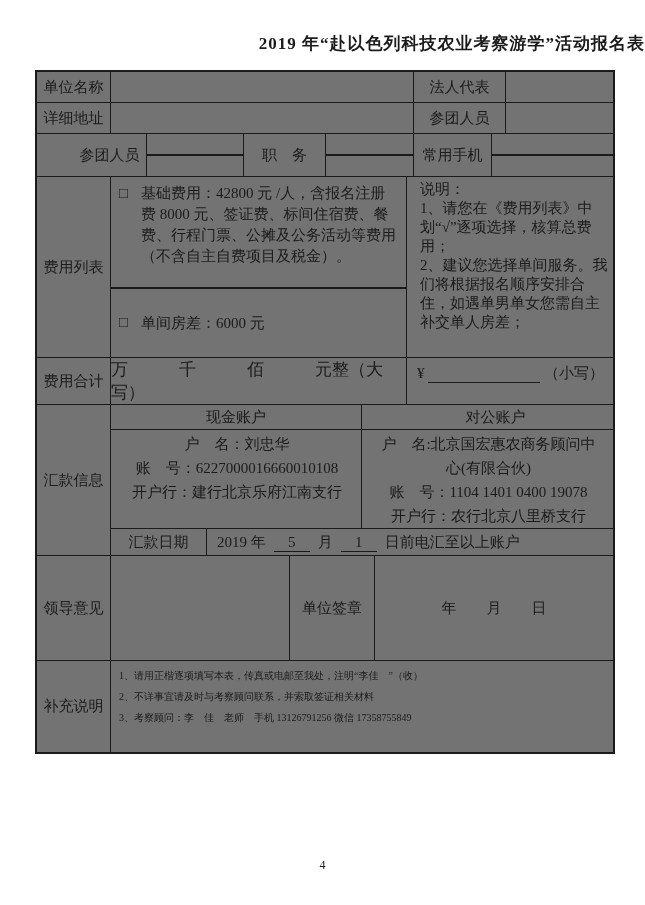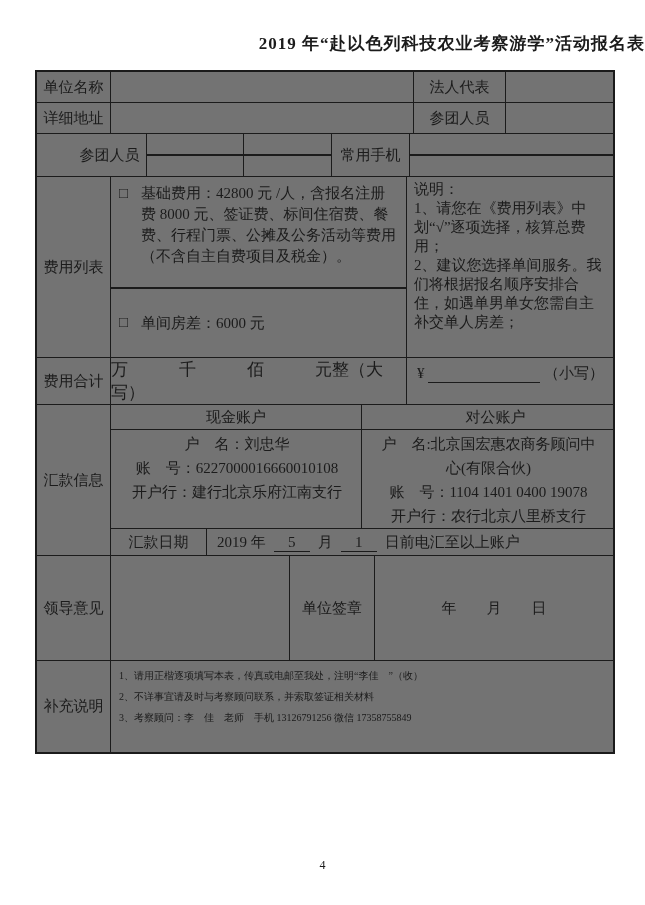--- a/index.html
+++ b/index.html
@@ -37,21 +37,21 @@
   .split .half { flex:1; }
   .split .half:first-child { border-bottom:2px solid #1b1b1b; }
   .fee-stack { display:flex; flex-direction:column; }
   .fee-item1 { height:112px; border-bottom:2px solid #1b1b1b; box-sizing:border-box;
                padding:6px 6px 0 8px; font-size:15px; line-height:21px; }
   .fee-item2 { flex:1; display:flex; align-items:center; padding:0 6px 0 8px;
                font-size:15px; }
   .fee-line { display:flex; }
   .chk { width:22px; flex:0 0 22px; }
   .fee-text { flex:1; }
-  .notes { padding:3px 5px 0 7px; font-size:15px; line-height:19px; white-space:pre-line; }
+  .notes { padding:3px 5px 0 7px; font-size:15px; line-height:19px; white-space:pre-line;margin-left:6px; }
   .cap-cell { display:flex; align-items:center; justify-content:center; font-size:17px; }
   .small-cell { padding:5px 8px 0 10px; font-size:15px; line-height:20px; }
   .ul-blank { display:inline-block; border-bottom:1.5px solid #1b1b1b; height:15px;
               vertical-align:bottom; }
   .amount-blank { width:112px; }
   .remit-right { display:flex; flex-direction:column; }
   .sub-row { display:flex; border-bottom:1px solid #1b1b1b; }
   .sub-hdr { height:24px;gap:16px; }
   .sub-hdr .lbl { font-size:15px; }
   .sub-detail { height:98px;text-align:center; }
@@ -88,20 +88,21 @@
       <div class="cell lbl w92">参团人员</div>
       <div class="cell"></div>
     </div>
 
     <div class="row r3">
       <div class="cell lbl w74">参团人员</div>
       <div class="cell w97 split">
         <div class="half"></div>
         <div class="half"></div>
       </div>
+      <div class="cell lbl w82">职　务</div>
       <div class="cell w88 split">
         <div class="half"></div>
         <div class="half"></div>
       </div>
       <div class="cell lbl w78">常用手机</div>
       <div class="cell split">
         <div class="half"></div>
         <div class="half"></div>
       </div>
     </div>

